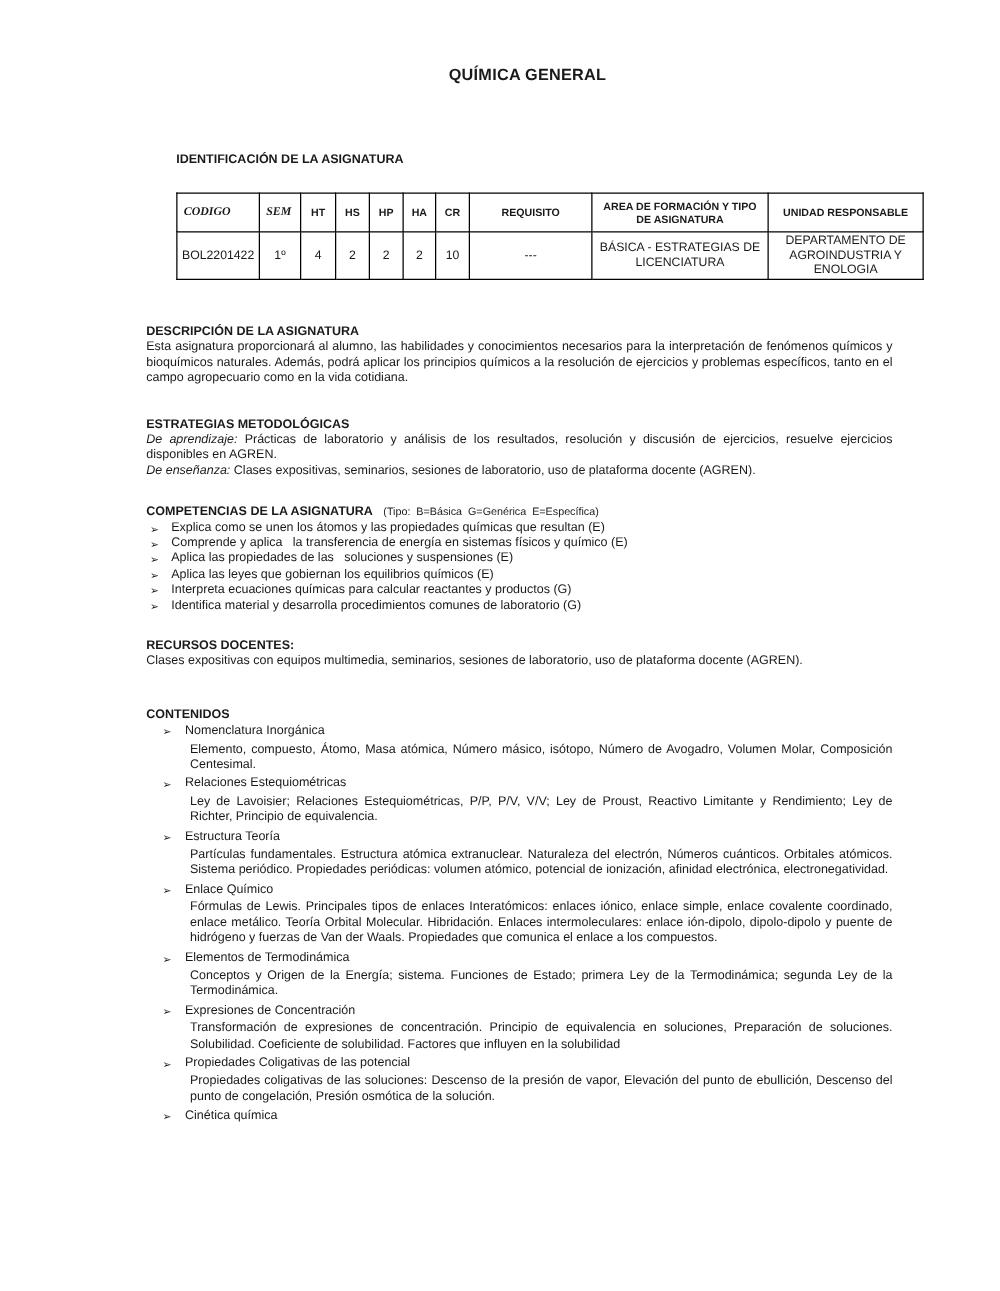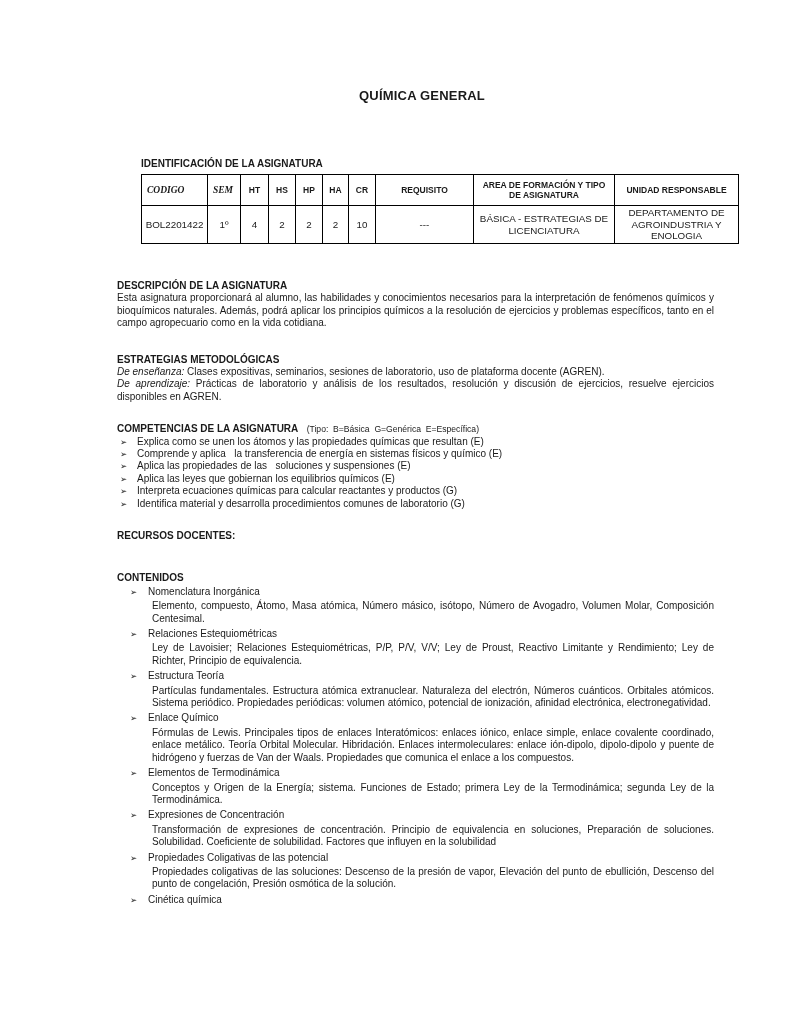--- a/index.html
+++ b/index.html
@@ -10,42 +10,42 @@
     -webkit-font-smoothing:antialiased;
   }
   .page {
     position:relative;
     width:800px;
     height:1033px;
     background:#ffffff;
     overflow:hidden;
   }
   .doc-title {
-    margin-top:88px;
+    margin-top:52px;
     text-align:center;
     font-size:13px;
     font-weight:bold;
     letter-spacing:0.2px;
     padding-left:44px;
   }
   .content {
     margin-left:117px;
     width:597px;
     font-size:10px;
     line-height:12.4px;
   }
   .sec-heading {
     font-size:10px;
     font-weight:bold;
     line-height:12.4px;
   }
   
   .sec-ident { margin-top:55px;padding-left:24px; }
   .ident-table {
-    margin-top:4px;
+    margin-top:20px;
     width:597px;
     border-collapse:collapse;
     table-layout:fixed;
   }
   .ident-table th, .ident-table td {
     border:1px solid #000;
     text-align:center;
     vertical-align:middle;
     padding:1px 2px;
     overflow:hidden;
@@ -161,38 +161,39 @@
       </table>
     </div>
 
     <div class="sec-desc">
       <div class="sec-heading">DESCRIPCIÓN DE LA ASIGNATURA</div>
       <p class="body-par">Esta asignatura proporcionará al alumno, las habilidades y conocimientos necesarios para la interpretación de fenómenos químicos y bioquímicos naturales. Además, podrá aplicar los principios químicos a la resolución de ejercicios y problemas específicos, tanto en el campo agropecuario como en la vida cotidiana.</p>
     </div>
 
     <div class="sec-estr">
       <div class="sec-heading">ESTRATEGIAS METODOLÓGICAS</div>
+      <p class="estr-line"><i class="estr-label">De aprendizaje:</i> <span>Prácticas de laboratorio y análisis de los resultados, resolución y discusión de ejercicios, resuelve ejercicios disponibles en AGREN.</span></p>
       <p class="estr-line"><i class="estr-label">De enseñanza:</i> <span>Clases expositivas, seminarios, sesiones de laboratorio, uso de plataforma docente (AGREN).</span></p>
-      <p class="estr-line"><i class="estr-label">De aprendizaje:</i> <span>Prácticas de laboratorio y análisis de los resultados, resolución y discusión de ejercicios, resuelve ejercicios disponibles en AGREN.</span></p>
     </div>
 
     <div class="sec-comp">
       <div class="sec-heading"><span>COMPETENCIAS DE LA ASIGNATURA</span>&nbsp;&nbsp;&nbsp;<span class="comp-note">(Tipo:  B=Básica  G=Genérica  E=Específica)</span></div>
       <ul class="arrow-list comp-list">
         <li><span class="bullet">➢</span><span>Explica como se unen los átomos y las propiedades químicas que resultan (E)</span></li>
         <li><span class="bullet">➢</span><span>Comprende y aplica   la transferencia de energía en sistemas físicos y químico (E)</span></li>
         <li><span class="bullet">➢</span><span>Aplica las propiedades de las   soluciones y suspensiones (E)</span></li>
         <li><span class="bullet">➢</span><span>Aplica las leyes que gobiernan los equilibrios químicos (E)</span></li>
         <li><span class="bullet">➢</span><span>Interpreta ecuaciones químicas para calcular reactantes y productos (G)</span></li>
         <li><span class="bullet">➢</span><span>Identifica material y desarrolla procedimientos comunes de laboratorio (G)</span></li>
       </ul>
     </div>
 
     <div class="sec-rec">
       <div class="sec-heading">RECURSOS DOCENTES:</div>
+      <p class="body-par">Clases expositivas con equipos multimedia, seminarios, sesiones de laboratorio, uso de plataforma docente (AGREN).</p>
     </div>
 
     <div class="sec-cont">
       <div class="sec-heading">CONTENIDOS</div>
       <ul class="arrow-list cont-list">
         <li>
           <span class="bullet">➢</span><span>Nomenclatura Inorgánica</span>
           <p class="cont-desc">Elemento, compuesto, Átomo, Masa atómica, Número másico, isótopo, Número de Avogadro, Volumen Molar, Composición Centesimal.</p>
         </li>
         <li>

